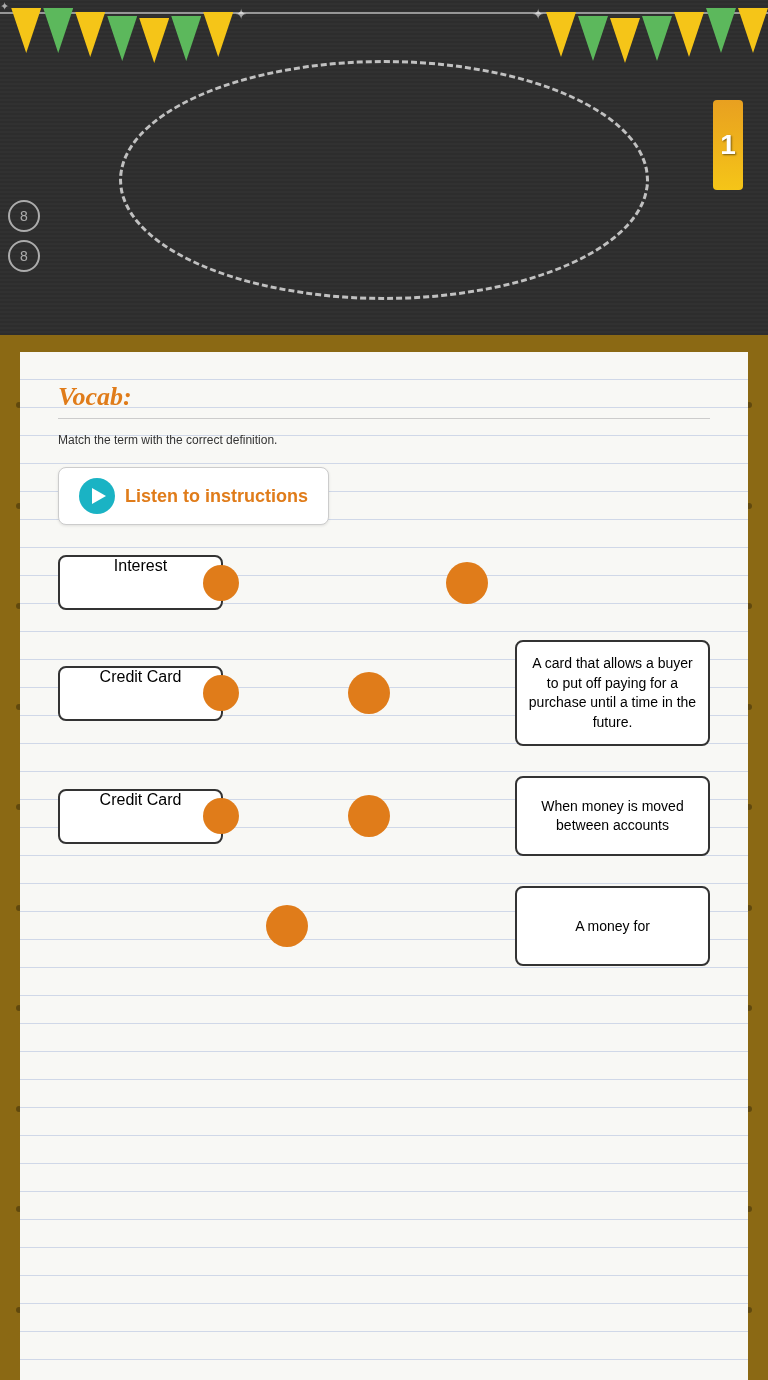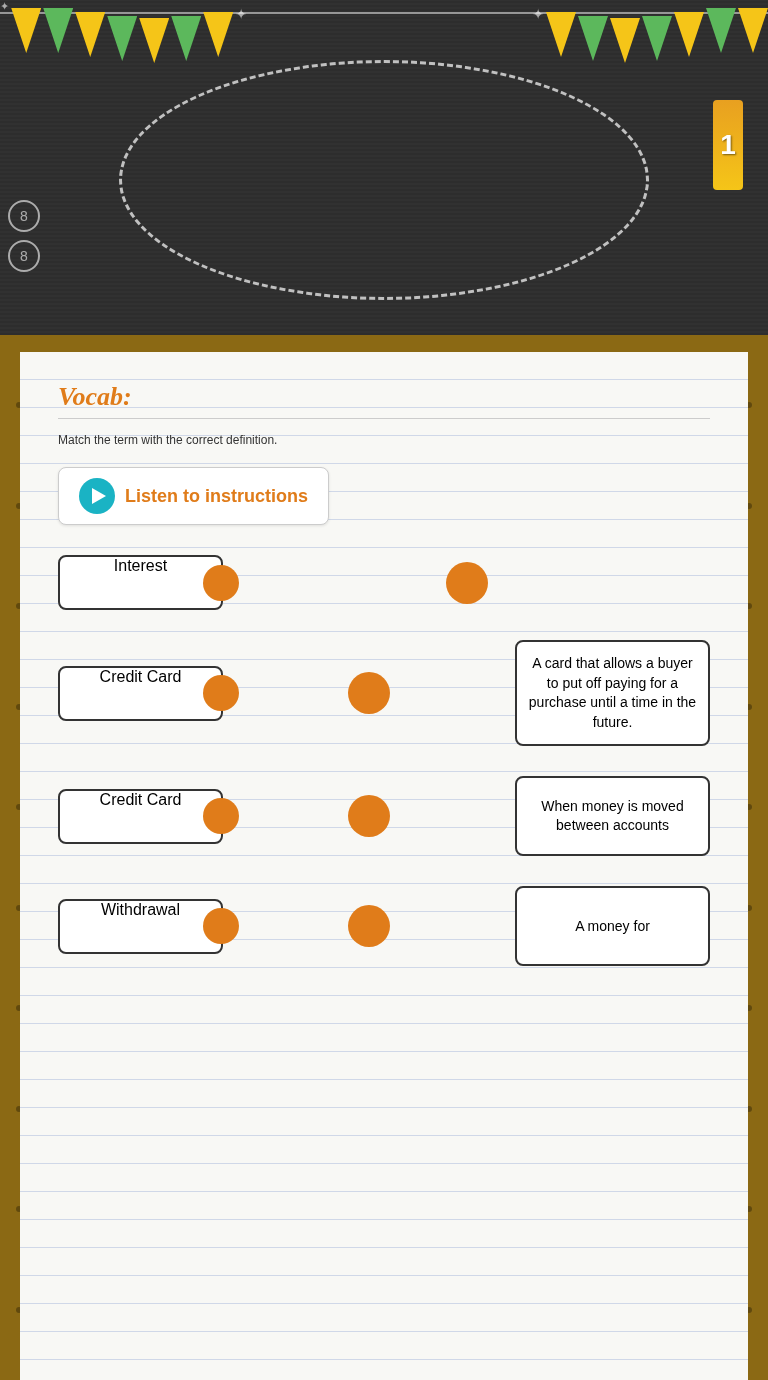--- a/index.html
+++ b/index.html
@@ -411,24 +411,20 @@
         <div class="connector">
           <div class="connector-dot"></div>
         </div>
         <div class="def-box">
           <span>When money is moved between accounts</span>
         </div>
       </div>
 
 
       <div class="match-row">
-        <div class="term-box">
-          <span>Withdrawal</span>
-          <div class="term-dot"></div>
-        </div>
         <div class="connector">
           <div class="connector-dot"></div>
         </div>
         <div class="def-box">
           <span>A money for</span>
         </div>
       </div>
 
     </div>
   </div>

